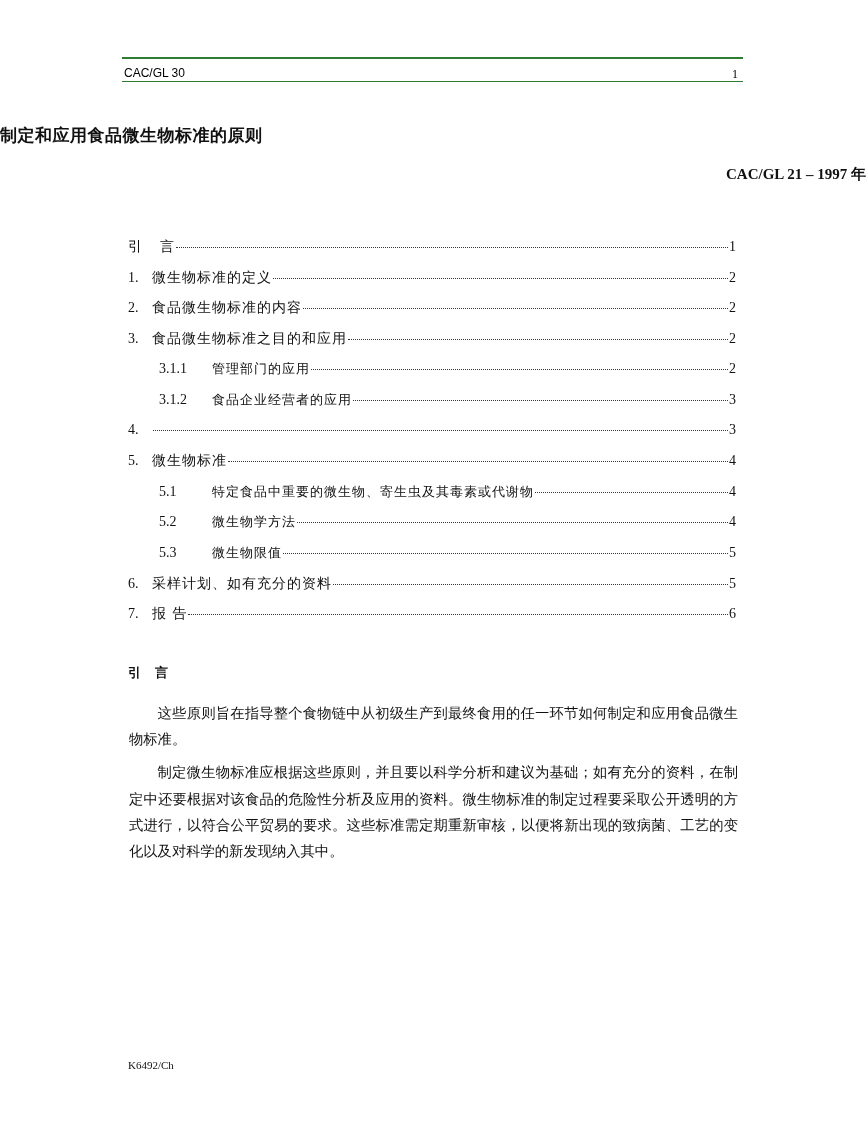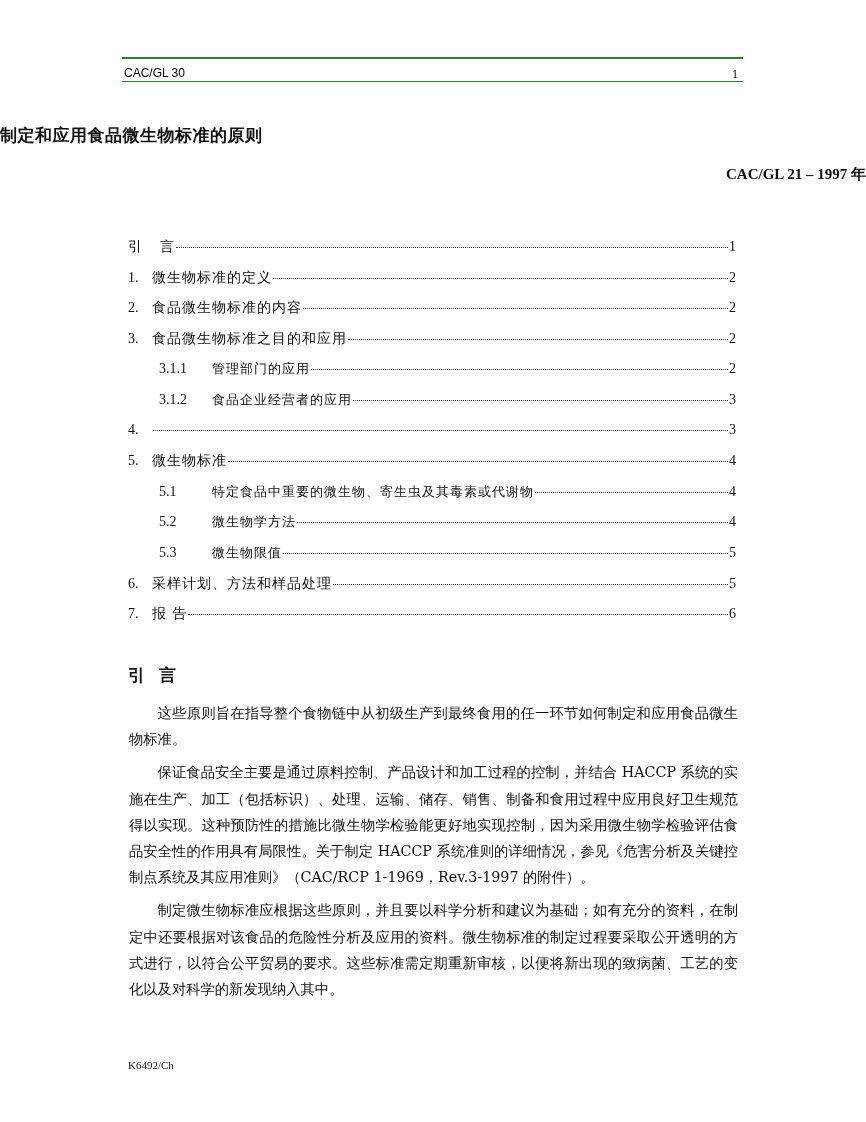--- a/index.html
+++ b/index.html
@@ -16,21 +16,21 @@
               font-family: "Liberation Serif", serif; font-weight: bold; font-size: 15px; }
   .toc { position: absolute; left: 128px; width: 608px; top: 238px; }
   .toc-row { display: flex; align-items: baseline; height: 30.6px; font-size: 14px; font-family: "DejaVu Serif", serif; }
   .toc-row.sub { padding-left: 31px; font-size: 13px; }
   .toc-num { display: inline-block; min-width: 24px; font-family: "Liberation Serif", serif; font-size: 14px; }
   .toc-row.sub .toc-num { min-width: 53px; }
   .toc-label { white-space: nowrap; letter-spacing: 1px; }
   .toc-dots { flex: 1; border-bottom: 1px dotted #333; margin: 0 1px; transform: translateY(-3px); }
   .toc-page { font-family: "Liberation Serif", serif; font-size: 14px; }
   .sec-heading { position: absolute; left: 128px; top: 664px; font-family: "DejaVu Sans", sans-serif;
-                 font-weight: bold; font-size: 17px; letter-spacing: 14px; }
+                 font-weight: bold; font-size: 13px; letter-spacing: 14px; }
   .body-text { position: absolute; left: 128px; width: 610px; top: 700px; font-size: 14.3px; line-height: 26.2px;
                font-family: "DejaVu Serif", serif; text-align: justify; }
   .para { margin: 0 0 7px 1px; text-indent: 2em; }
   .footer { position: absolute; left: 128px; top: 1059px; font-family: "Liberation Serif", serif; font-size: 11px; text-align: center; }
 </style>
 </head>
 <body>
 
 <div class="page">
   <div class="rule-thick"></div>
@@ -102,34 +102,33 @@
       <span class="toc-page">4</span>
     </div>
     <div class="toc-row sub">
       <span class="toc-num">5.3</span>
       <span class="toc-label">微生物限值</span>
       <span class="toc-dots"></span>
       <span class="toc-page">5</span>
     </div>
     <div class="toc-row">
       <span class="toc-num">6.</span>
-      <span class="toc-label">采样计划、方法和样品处理</span>
+      <span class="toc-label">采样计划、如有充分的资料</span>
       <span class="toc-dots"></span>
       <span class="toc-page">5</span>
     </div>
     <div class="toc-row">
       <span class="toc-num">7.</span>
       <span class="toc-label">报 告</span>
       <span class="toc-dots"></span>
       <span class="toc-page">6</span>
     </div>
   </div>
 
   <div class="sec-heading">引言</div>
 
   <div class="body-text">
     <p class="para">这些原则旨在指导整个食物链中从初级生产到最终食用的任一环节如何制定和应用食品微生物标准。</p>
-    <p class="para">保证食品安全主要是通过原料控制、产品设计和加工过程的控制，并结合 HACCP 系统的实施在生产、加工（包括标识）、处理、运输、储存、销售、制备和食用过程中应用良好卫生规范得以实现。这种预防性的措施比微生物学检验能更好地实现控制，因为采用微生物学检验评估食品安全性的作用具有局限性。关于制定 HACCP 系统准则的详细情况，参见《危害分析及关键控制点系统及其应用准则》（CAC/RCP 1-1969，Rev.3-1997 的附件）。</p>
     <p class="para">制定微生物标准应根据这些原则，并且要以科学分析和建议为基础；如有充分的资料，在制定中还要根据对该食品的危险性分析及应用的资料。微生物标准的制定过程要采取公开透明的方式进行，以符合公平贸易的要求。这些标准需定期重新审核，以便将新出现的致病菌、工艺的变化以及对科学的新发现纳入其中。</p>
   </div>
 
   <div class="footer">K6492/Ch</div>
 </div>
 
 </body></html>

